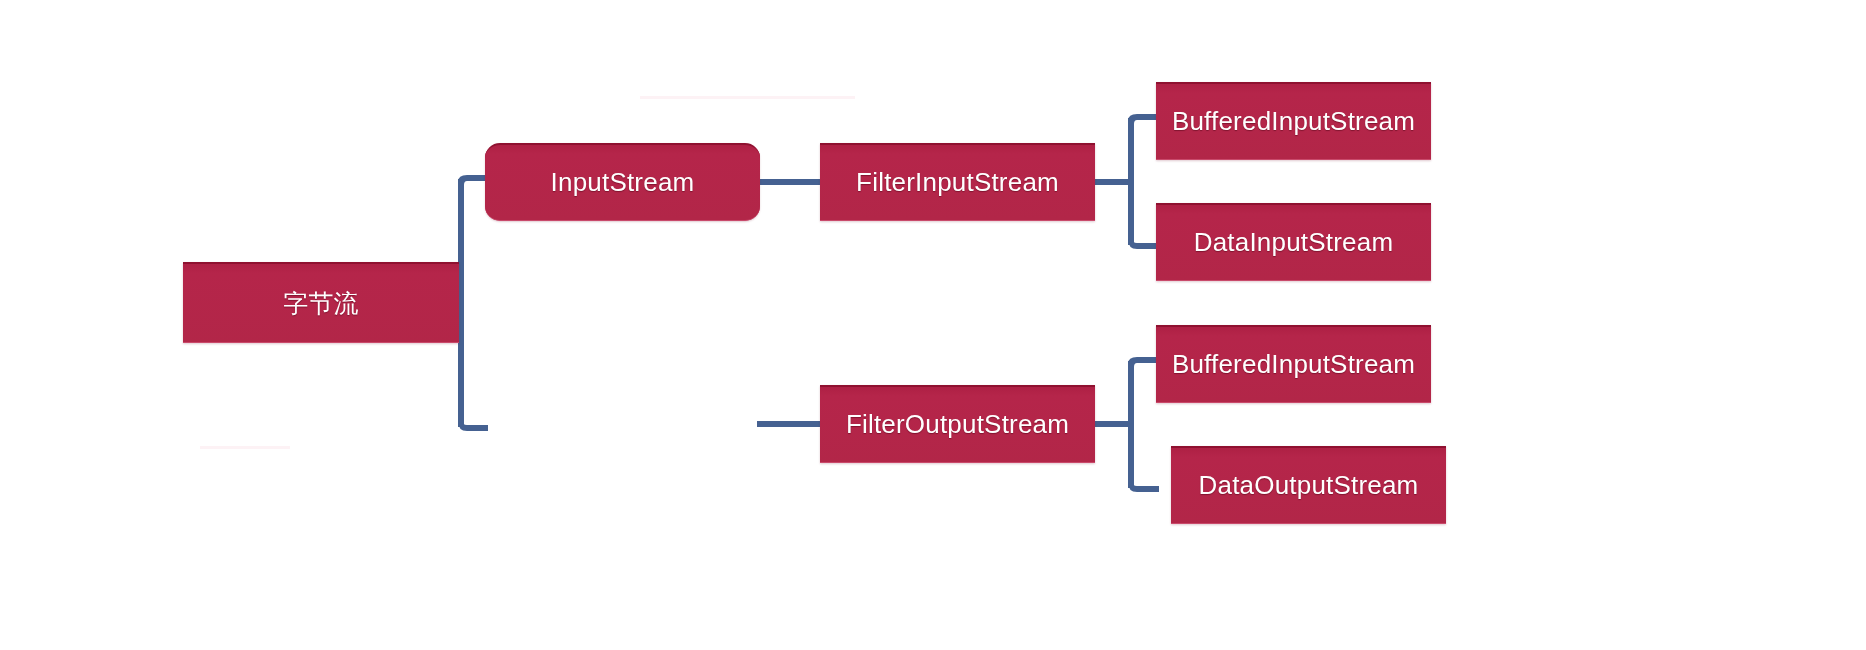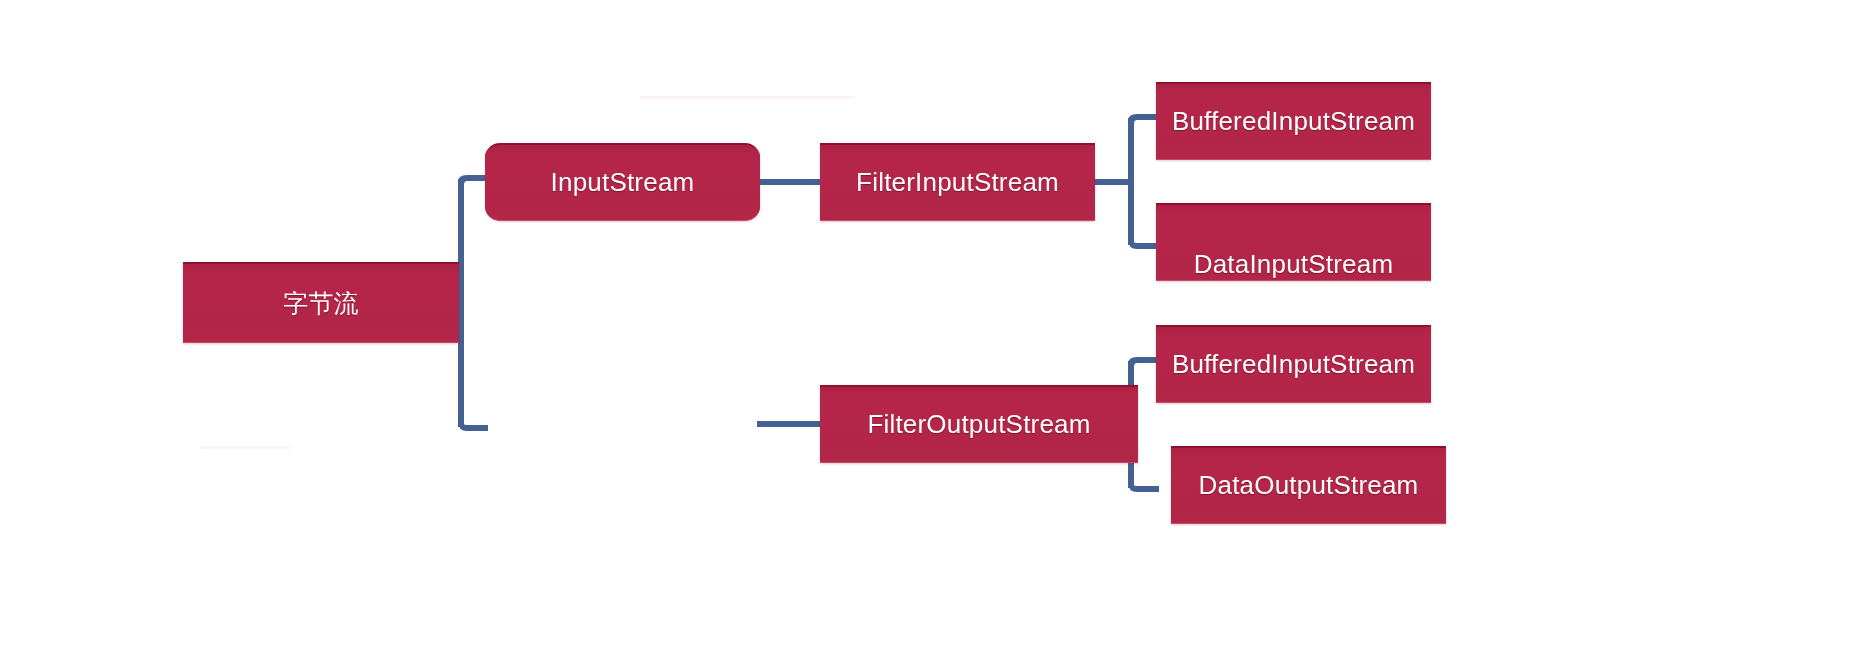--- a/index.html
+++ b/index.html
@@ -96,29 +96,29 @@
 
   <div class="node lvl-two" style="left:485px; top:143px; width:275px; height:78px;border-radius:15px;">
     <span class="node-label">InputStream</span>
   </div>
 
 
   <div class="node lvl-three" style="left:820px; top:143px; width:275px; height:78px;">
     <span class="node-label">FilterInputStream</span>
   </div>
 
-  <div class="node lvl-three" style="left:820px; top:385px; width:318px; height:78px;">
+  <div class="node lvl-three" style="left:820px; top:385px; width:275px; height:78px;">
     <span class="node-label">FilterOutputStream</span>
   </div>
 
   <div class="node lvl-four" style="left:1156px; top:82px; width:275px; height:78px;">
     <span class="node-label">BufferedInputStream</span>
   </div>
 
-  <div class="node lvl-four" style="left:1156px; top:203px; width:275px; height:78px;align-items:flex-end;">
+  <div class="node lvl-four" style="left:1156px; top:203px; width:275px; height:78px;">
     <span class="node-label">DataInputStream</span>
   </div>
 
   <div class="node lvl-four" style="left:1156px; top:325px; width:275px; height:78px;">
     <span class="node-label">BufferedInputStream</span>
   </div>
 
   <div class="node lvl-four" style="left:1156px; top:446px; width:275px; height:78px;margin-left:15px;">
     <span class="node-label">DataOutputStream</span>
   </div>

